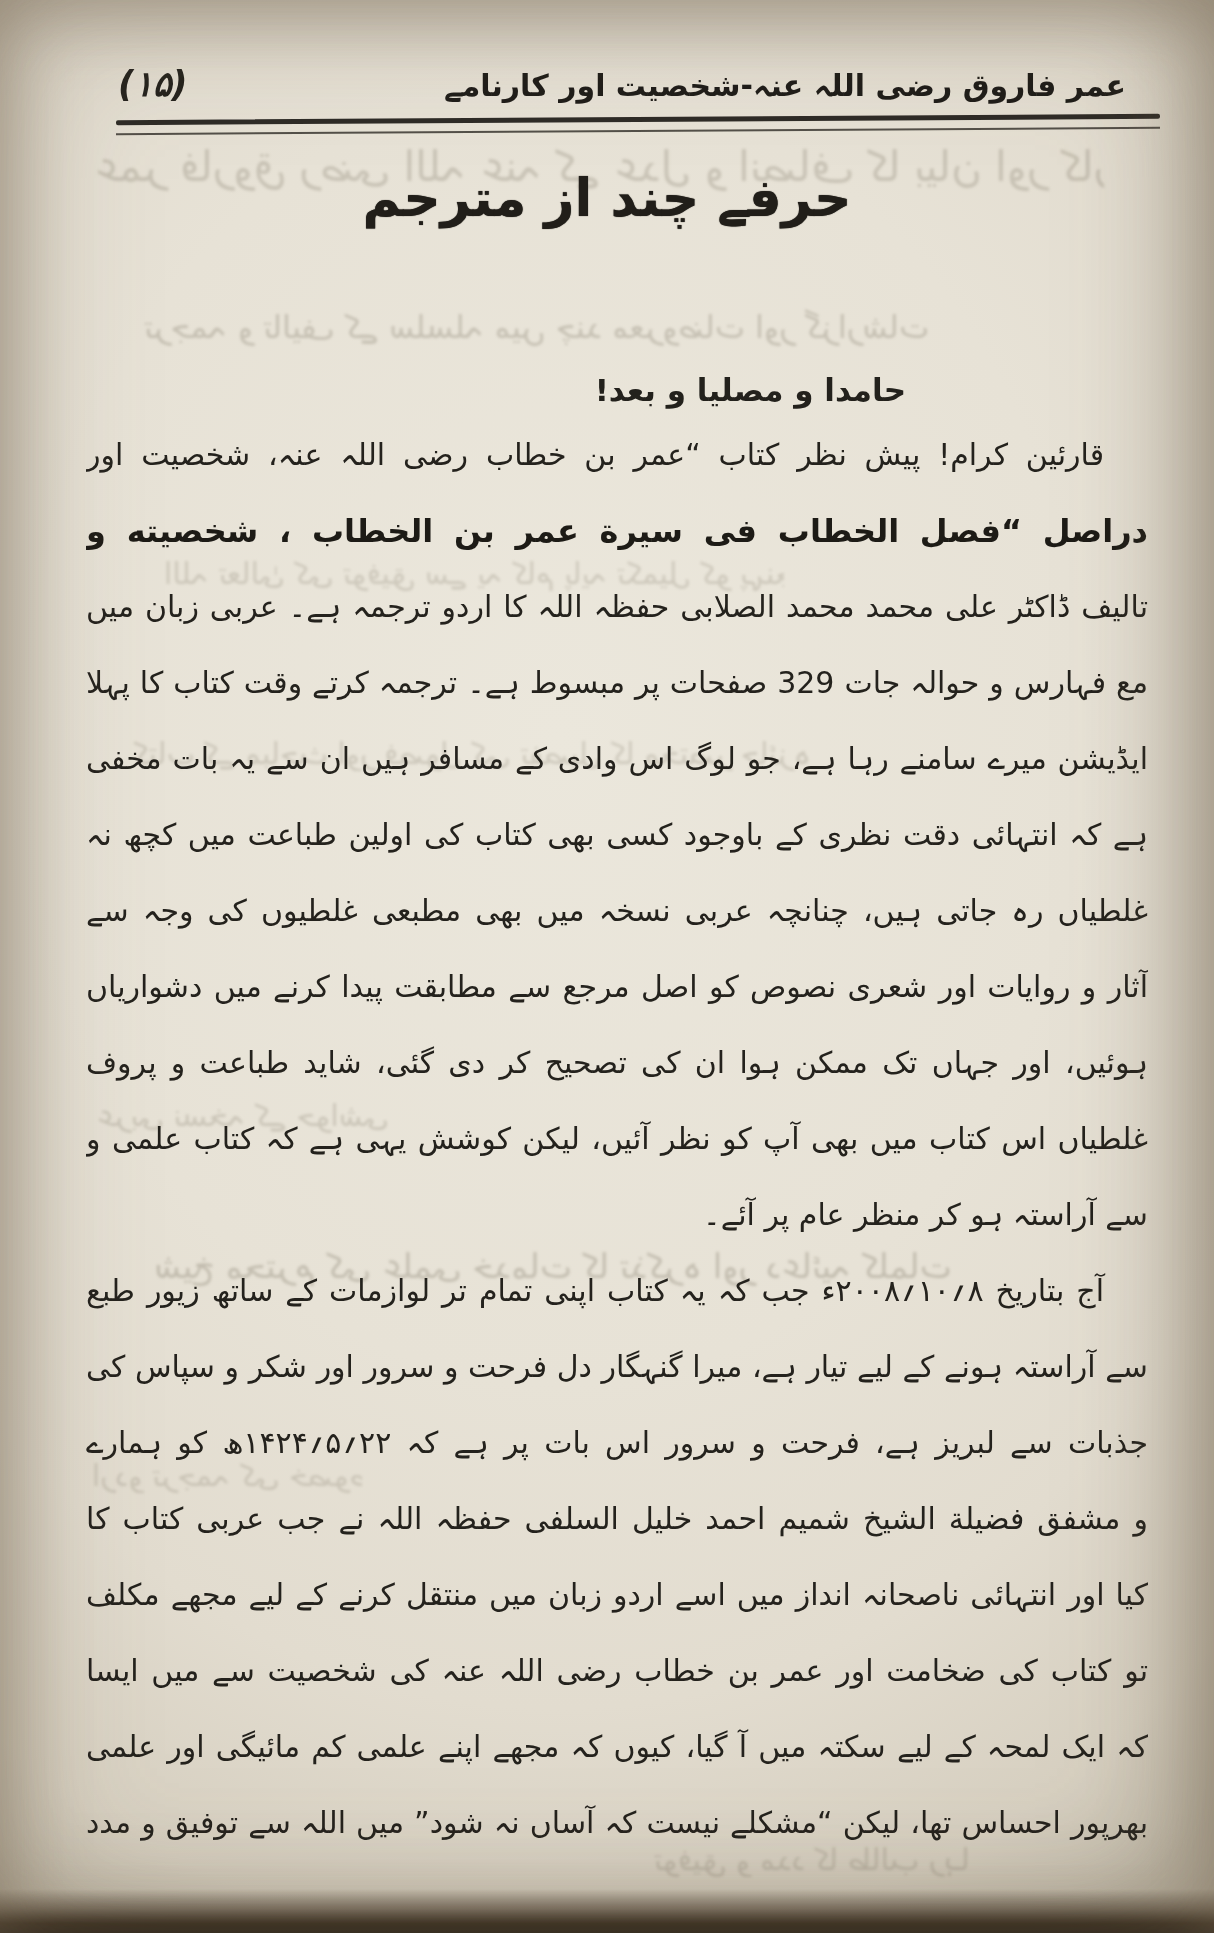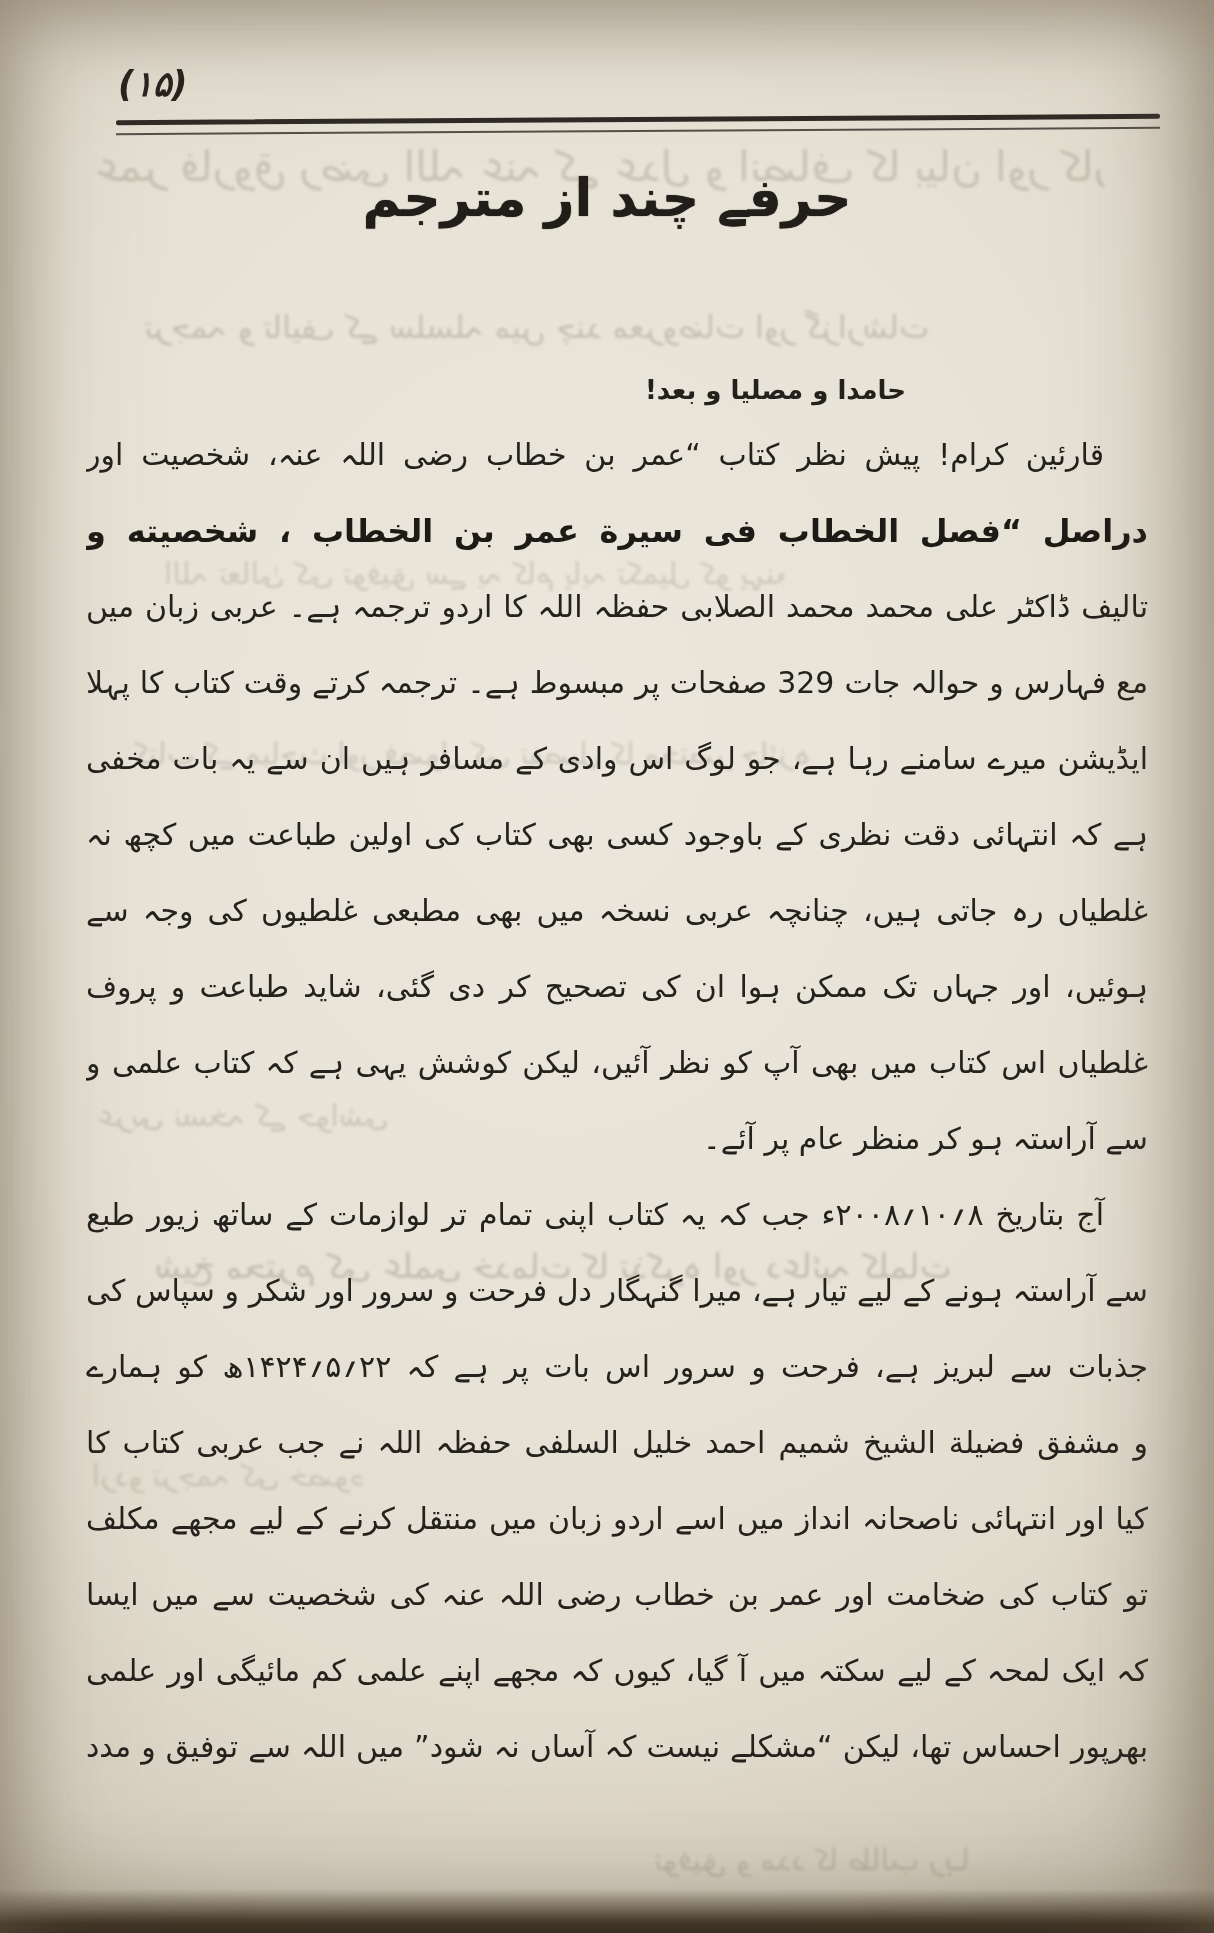--- a/index.html
+++ b/index.html
@@ -51,21 +51,21 @@
   
   .chapter-title {
     position:absolute; top:168px; left:0; right:0; text-align:center;
     direction:rtl; font-size:52px; font-weight:bold; color:#211e19;
     text-shadow:0 0 1px #211e19;
   }
 
   
   .salutation {
     position:absolute; top:362px; right:308px; height:56px; line-height:56px;
-    direction:rtl; font-size:26px; font-weight:bold; color:#23211c;margin-left:12px;
+    direction:rtl; font-size:31px; font-weight:bold; color:#23211c;margin-left:12px;
   }
   .body-text {
     position:absolute; top:417px; left:86px; width:1062px; direction:rtl;
     color:#24221d;
   }
   .line {
     height:76px; line-height:76px; font-size:30px; overflow:hidden;
     text-align:justify; text-align-last:justify; text-justify:inter-word;
   }
   .l-indent { padding-right:44px; }
@@ -86,35 +86,37 @@
   <div class="ghost g0">عمر فاروق رضی اللہ عنہ کے عدل و انصاف کا بیان اور کارنامے</div>
   <div class="ghost g1">ترجمہ و تالیف کے سلسلہ میں چند معروضات اور گزارشات</div>
   <div class="ghost g2">اللہ تعالیٰ کی توفیق سے یہ کام پایہ تکمیل کو پہنچا</div>
   <div class="ghost g3">کتاب کے مباحث اور فصول کی تفصیل کا مختصر جائزہ</div>
   <div class="ghost g4">عربی نسخہ کے حواشی</div>
   <div class="ghost g5">شیخ محترم کی علمی خدمات کا تذکرہ اور دعائیہ کلمات</div>
   <div class="ghost g6">اردو ترجمہ کی خصوصیات</div>
   <div class="ghost g7">توفیق و مدد کا طالب رہا</div>
 
   <div class="page-number">(۱۵)</div>
+  <div class="running-title">عمر فاروق رضی اللہ عنہ-شخصیت اور کارنامے</div>
   <div class="rule rule-thick"></div>
   <div class="rule rule-thin"></div>
 
   <h1 class="chapter-title">حرفے چند از مترجم</h1>
 
   <div class="salutation">حامدا و مصلیا و بعد!</div>
 
   <div class="body-text">
     <div class="line l-indent">قارئین کرام! پیش نظر کتاب “عمر بن خطاب رضی اللہ عنہ، شخصیت اور کارنامے”</div>
     <div class="line l-arabic">دراصل “فصل الخطاب فی سیرة عمر بن الخطاب ، شخصیته و عصره”</div>
     <div class="line">تالیف ڈاکٹر علی محمد محمد الصلابی حفظہ اللہ کا اردو ترجمہ ہے۔ عربی زبان میں یہ کتاب</div>
     <div class="line">مع فہارس و حوالہ جات 329 صفحات پر مبسوط ہے۔ ترجمہ کرتے وقت کتاب کا پہلا</div>
     <div class="line">ایڈیشن میرے سامنے رہا ہے، جو لوگ اس وادی کے مسافر ہیں ان سے یہ بات مخفی نہیں</div>
     <div class="line">ہے کہ انتہائی دقت نظری کے باوجود کسی بھی کتاب کی اولین طباعت میں کچھ نہ کچھ مطبعی</div>
     <div class="line">غلطیاں رہ جاتی ہیں، چنانچہ عربی نسخہ میں بھی مطبعی غلطیوں کی وجہ سے بعض مقامات پر</div>
+    <div class="line">آثار و روایات اور شعری نصوص کو اصل مرجع سے مطابقت پیدا کرنے میں دشواریاں</div>
     <div class="line">ہوئیں، اور جہاں تک ممکن ہوا ان کی تصحیح کر دی گئی، شاید طباعت و پروف ریڈنگ کی</div>
     <div class="line">غلطیاں اس کتاب میں بھی آپ کو نظر آئیں، لیکن کوشش یہی ہے کہ کتاب علمی و فنی زیور</div>
     <div class="line l-pend">سے آراستہ ہو کر منظر عام پر آئے۔</div>
     <div class="line l-indent">آج بتاریخ ۸؍۱۰؍۲۰۰۸ء جب کہ یہ کتاب اپنی تمام تر لوازمات کے ساتھ زیور طبع</div>
     <div class="line">سے آراستہ ہونے کے لیے تیار ہے، میرا گنہگار دل فرحت و سرور اور شکر و سپاس کی</div>
     <div class="line">جذبات سے لبریز ہے، فرحت و سرور اس بات پر ہے کہ ۲۲؍۵؍۱۴۲۴ھ کو ہمارے محسن</div>
     <div class="line">و مشفق فضیلة الشیخ شمیم احمد خلیل السلفی حفظہ اللہ نے جب عربی کتاب کا نسخہ میرے حوالہ</div>
     <div class="line">کیا اور انتہائی ناصحانہ انداز میں اسے اردو زبان میں منتقل کرنے کے لیے مجھے مکلف کیا</div>
     <div class="line">تو کتاب کی ضخامت اور عمر بن خطاب رضی اللہ عنہ کی شخصیت سے میں ایسا مرعوب ہوا</div>
     <div class="line">کہ ایک لمحہ کے لیے سکتہ میں آ گیا، کیوں کہ مجھے اپنے علمی کم مائیگی اور علمی کوتاہی کا</div>

